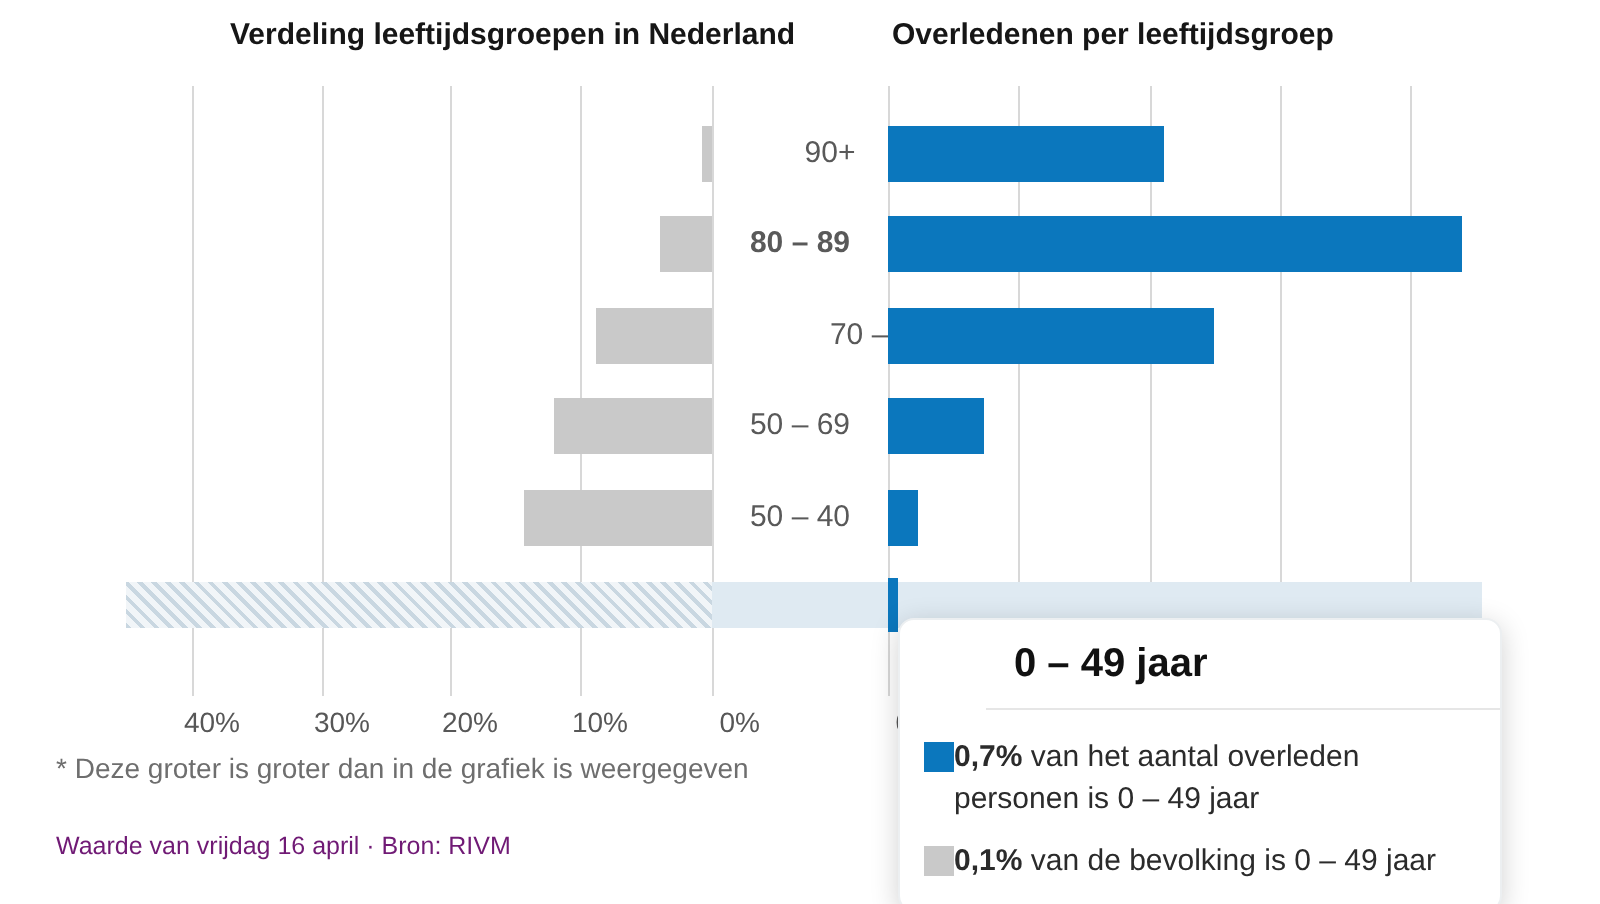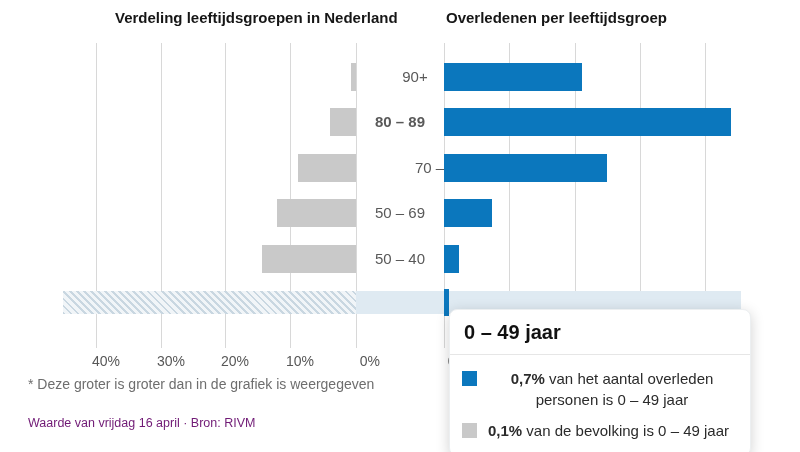--- a/index.html
+++ b/index.html
@@ -12,23 +12,23 @@
   .bar-blue{background:#0b77bd;}
   .band{position:absolute;background:#dfeaf2;}
   .hatch{position:absolute;background:repeating-linear-gradient(45deg,#c9d7e1 0 2px,#f1f5f8 2px 5px);}
   .cat-label{position:absolute;width:88px;text-align:center;font-size:15px;color:#595959;line-height:20px;}
   .tick-label{position:absolute;width:48px;text-align:right;font-size:14px;color:#575757;line-height:18px;}
   .footnote{position:absolute;left:28px;top:376px;font-size:14px;color:#6e6e6e;}
   .source{position:absolute;left:28px;top:416px;font-size:12.5px;color:#701a75;}
   .tooltip{position:absolute;left:449px;top:309px;width:302px;box-sizing:border-box;background:#fff;
            border:1px solid #eceff1;border-radius:8px;box-shadow:0 3px 14px rgba(0,0,0,0.18);z-index:10;}
   .tt-title{padding:11px 16px 10px 14px;font-size:20px;font-weight:700;color:#111;
-            border-bottom:1px solid #e6e6e6;}
+            border-bottom:1px solid #e6e6e6;margin-left:43px;}
   .tt-body{padding:13px 14px 14px 12px;display:flex;flex-direction:column;gap:10px;}
-  .tt-item{display:flex;gap:11px;font-size:15px;color:#2b2b2b;line-height:21px;text-align:center;}
+  .tt-item{display:flex;font-size:15px;color:#2b2b2b;line-height:21px;}
   .swatch{width:15px;height:15px;flex:0 0 15px;margin-top:3px;}
   .swatch-blue{background:#0b77bd;}
   .swatch-gray{background:#c9c9c9;}
   .tt-text{max-width:258px;}
   .z-band{z-index:2;} .z-bar{z-index:3;} .z-label{z-index:1;}
 </style>
 </head>
 <body>
 
 <div class="stage">

